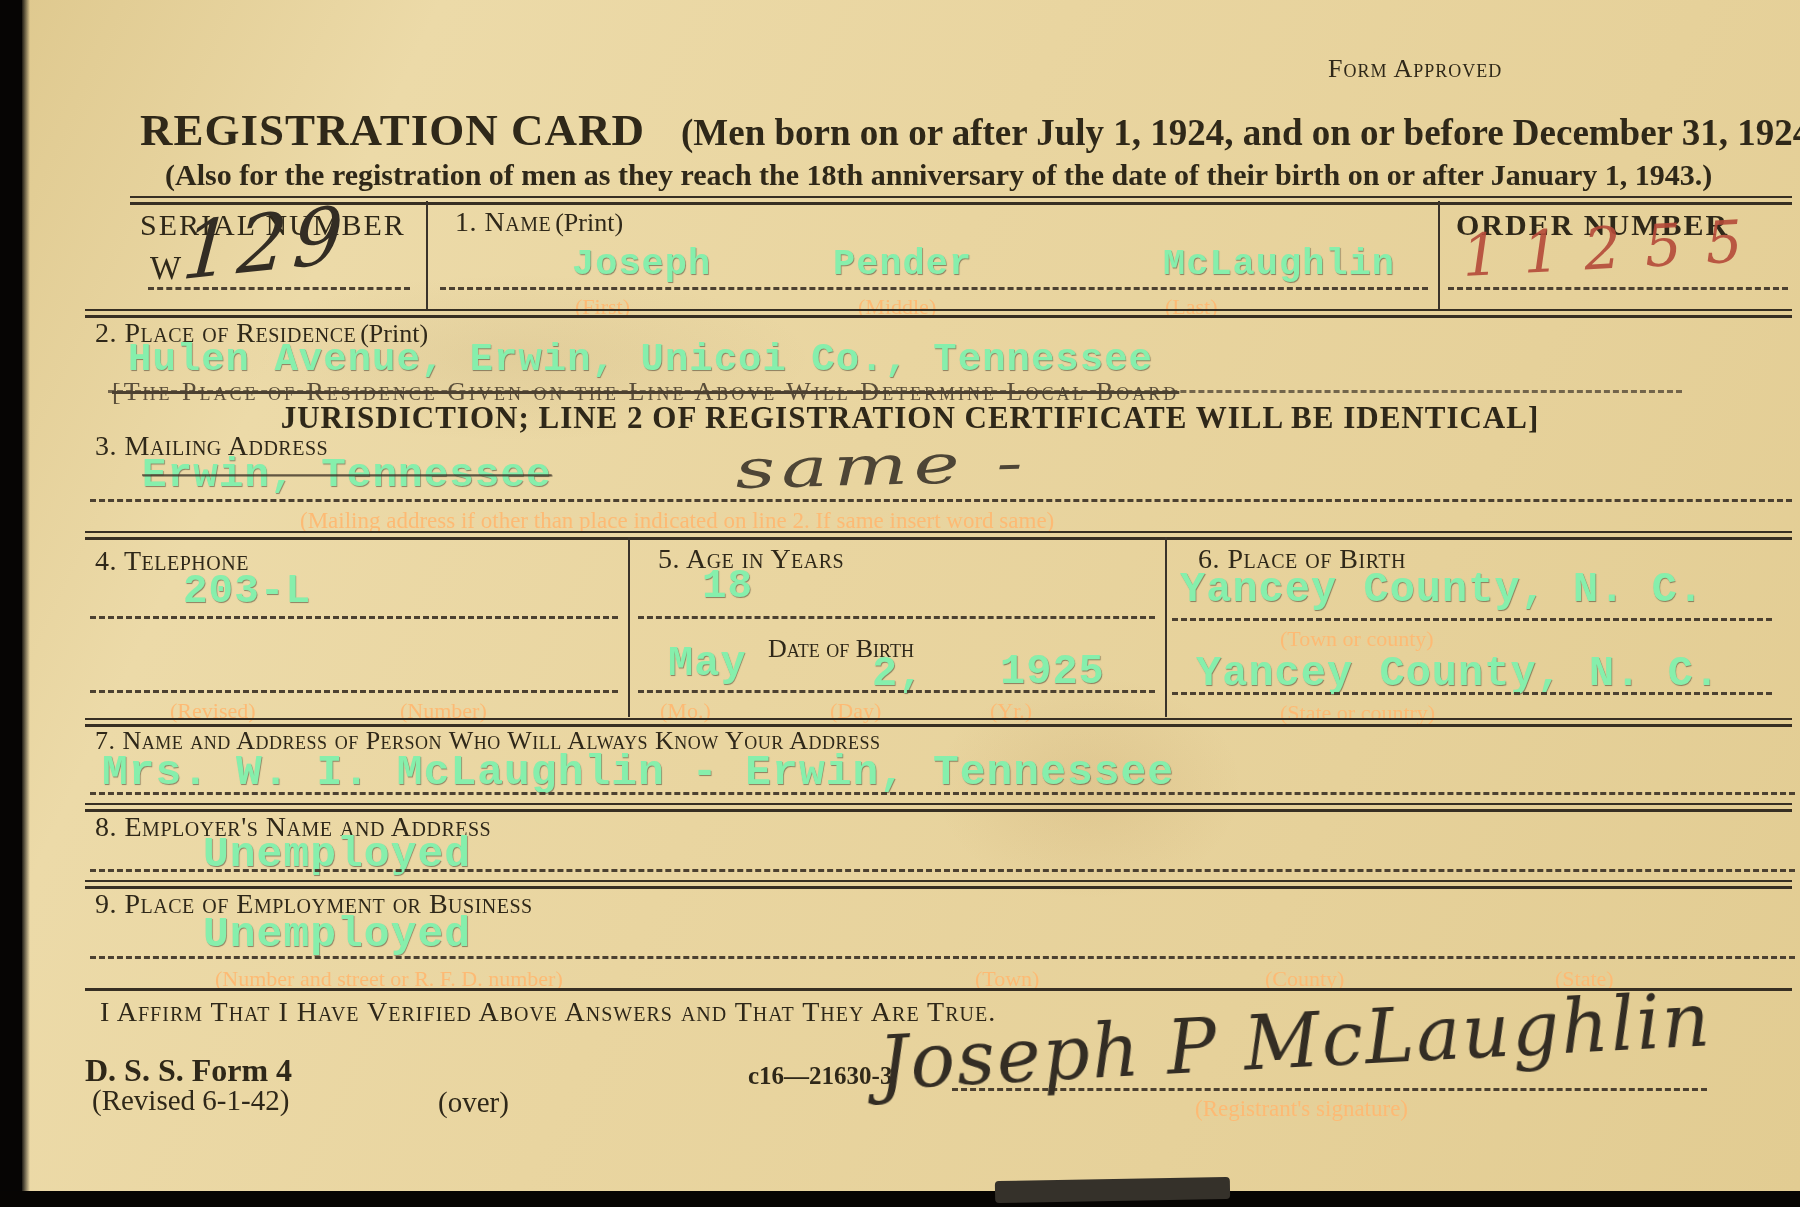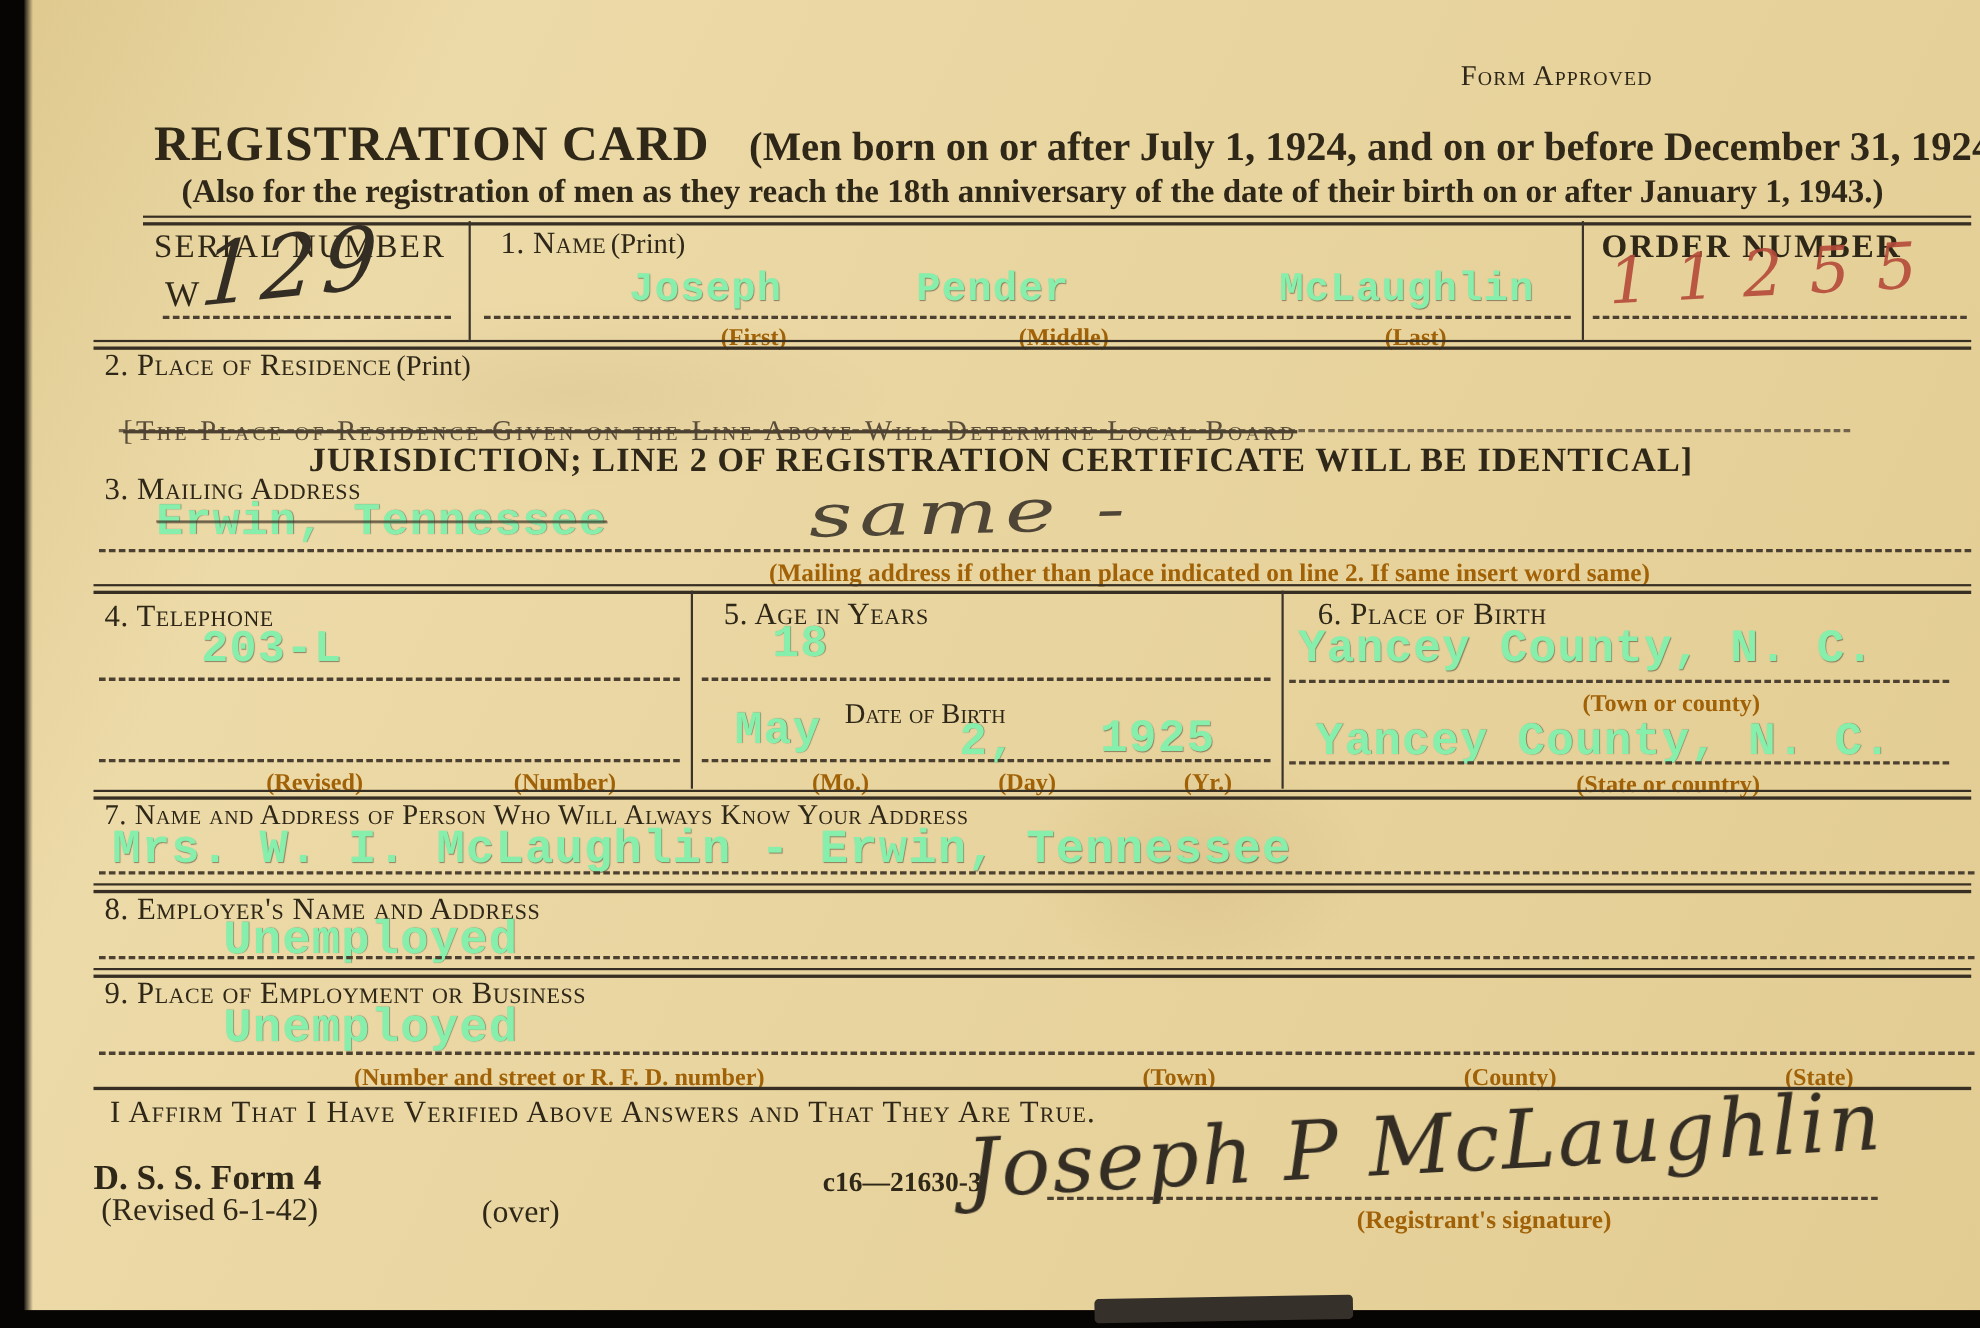--- a/index.html
+++ b/index.html
@@ -15,21 +15,21 @@
   .edge-bottom{position:absolute;left:0;bottom:0;width:100%;height:16px;background:#070503;}
   .edge-blob{position:absolute;left:995px;bottom:6px;width:235px;height:22px;background:#35312a;
         border-radius:4px;transform:rotate(-1deg);}
   .abs{position:absolute;white-space:nowrap;}
   .sc{font-variant:small-caps;}
   .label{font-size:28px;letter-spacing:.5px;color:#2f2819;}
   .hint{font-size:26px;}
   .typed{font-family:"Liberation Mono","DejaVu Sans Mono",monospace;font-weight:bold;
          color:#86efac;letter-spacing:1px;text-shadow:.7px .8px .8px rgba(52,43,32,.5);}
   .hand{font-family:"DejaVu Serif", serif;font-style:italic;color:#332d24;}
-  .caption{font-size:22px;color:#a16207;text-align:right;font-weight:bold;}
+  .caption{font-size:22px;color:#fdba74;text-align:left;}
   .dashline{position:absolute;height:0;border-bottom:3px dashed #4c4131;}
   .rule2{position:absolute;height:4px;border-top:2px solid #372f23;border-bottom:3px solid #372f23;}
   .rule1{position:absolute;height:0;border-top:3px solid #372f23;}
   .vline{position:absolute;width:2px;background:#3a332a;}
   
   .approval{left:1328px;top:54px;}
   .appr1{font-size:26px;letter-spacing:1px;}
   .appr2{font-size:28px;margin-top:2px;}
   .titlerow{left:140px;top:104px;}
   .title-main{font-size:45px;font-weight:bold;letter-spacing:1px;}
@@ -160,20 +160,21 @@
 
   <div class="abs order-label">ORDER NUMBER</div>
   <div class="abs hand order-hand">11255</div>
   <div class="dashline order-dash"></div>
   <div class="rule2 rule-row1"></div>
 
   <div class="abs res-label">
     <span class="sc label">2. Place of Residence</span>
     <span class="hint">(Print)</span>
   </div>
+  <div class="abs typed res-value">Hulen Avenue, Erwin, Unicoi Co., Tennessee</div>
   <div class="abs sc res-struck">[The Place of Residence Given on the Line Above Will Determine Local Board</div>
   <div class="dashline res-struck-dash"></div>
   <div class="abs jurisdiction">JURISDICTION; LINE 2 OF REGISTRATION CERTIFICATE WILL BE IDENTICAL]</div>
 
   <div class="abs mail-label sc label">3. Mailing Address</div>
   <div class="abs typed mail-typed">Erwin, Tennessee</div>
   <div class="abs hand mail-hand">same -</div>
   <div class="dashline mail-dash"></div>
   <div class="abs caption mail-caption">(Mailing address if other than place indicated on line 2. If same insert word same)</div>
   <div class="rule2 rule-mail"></div>

